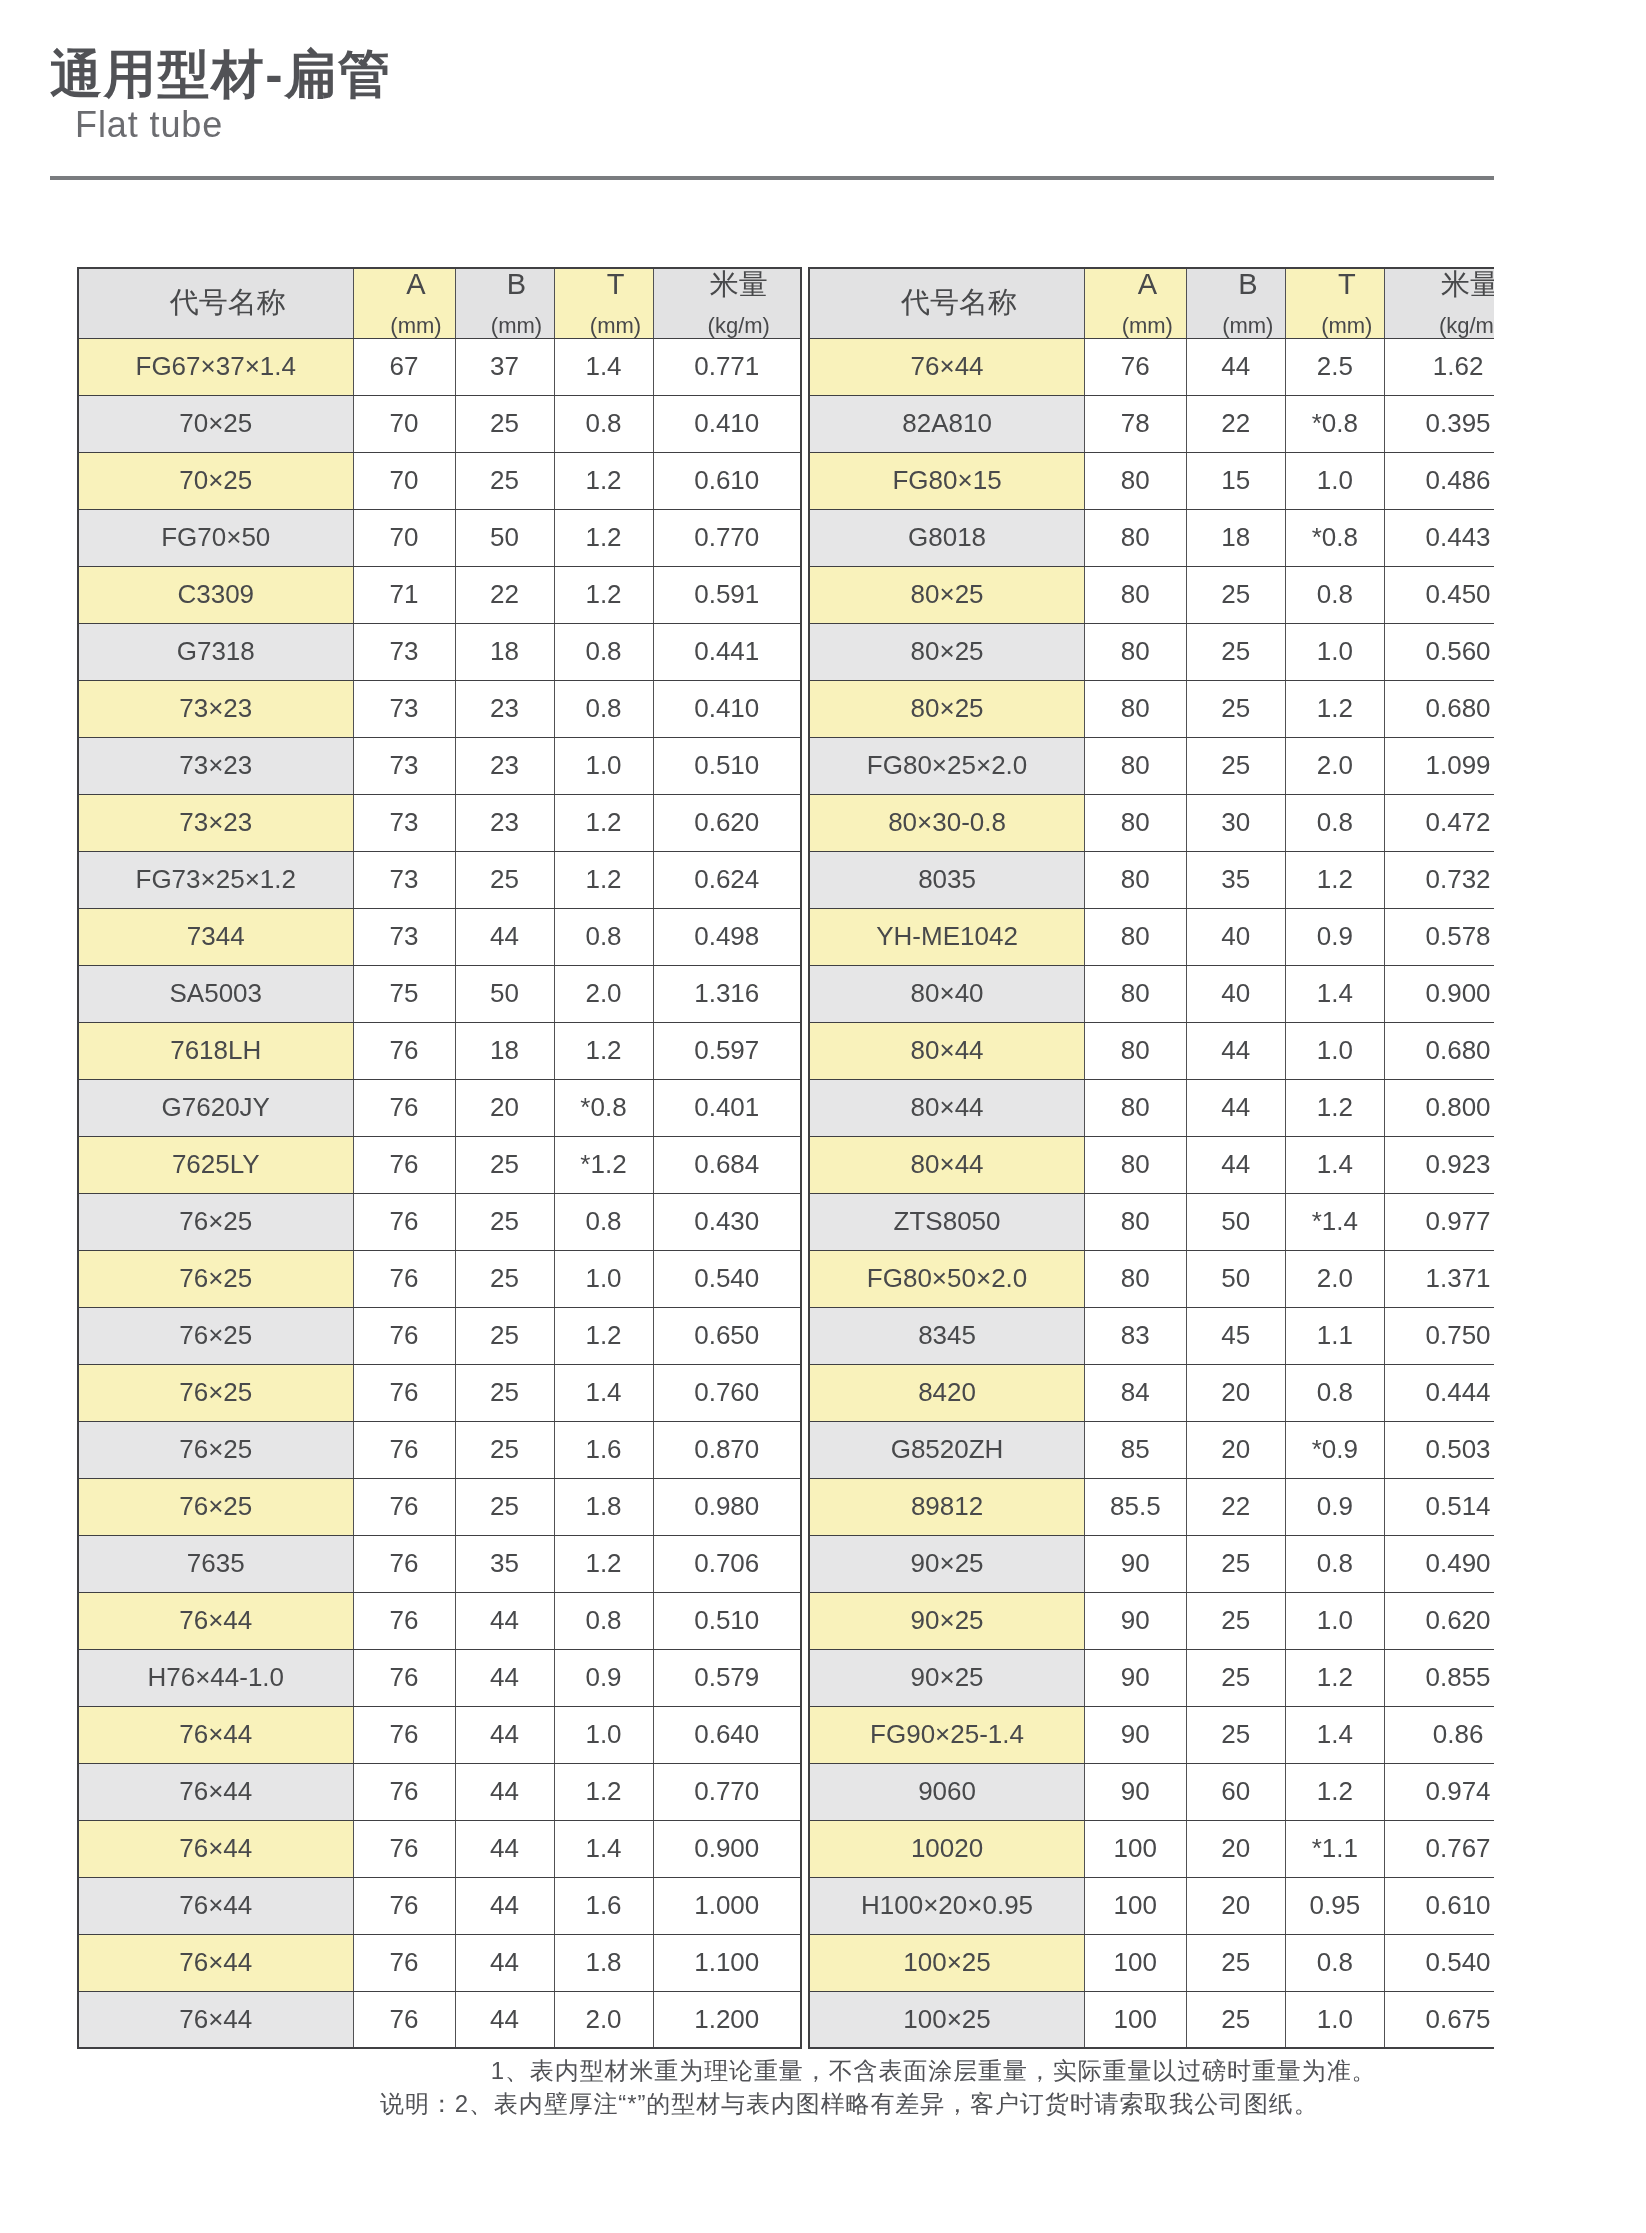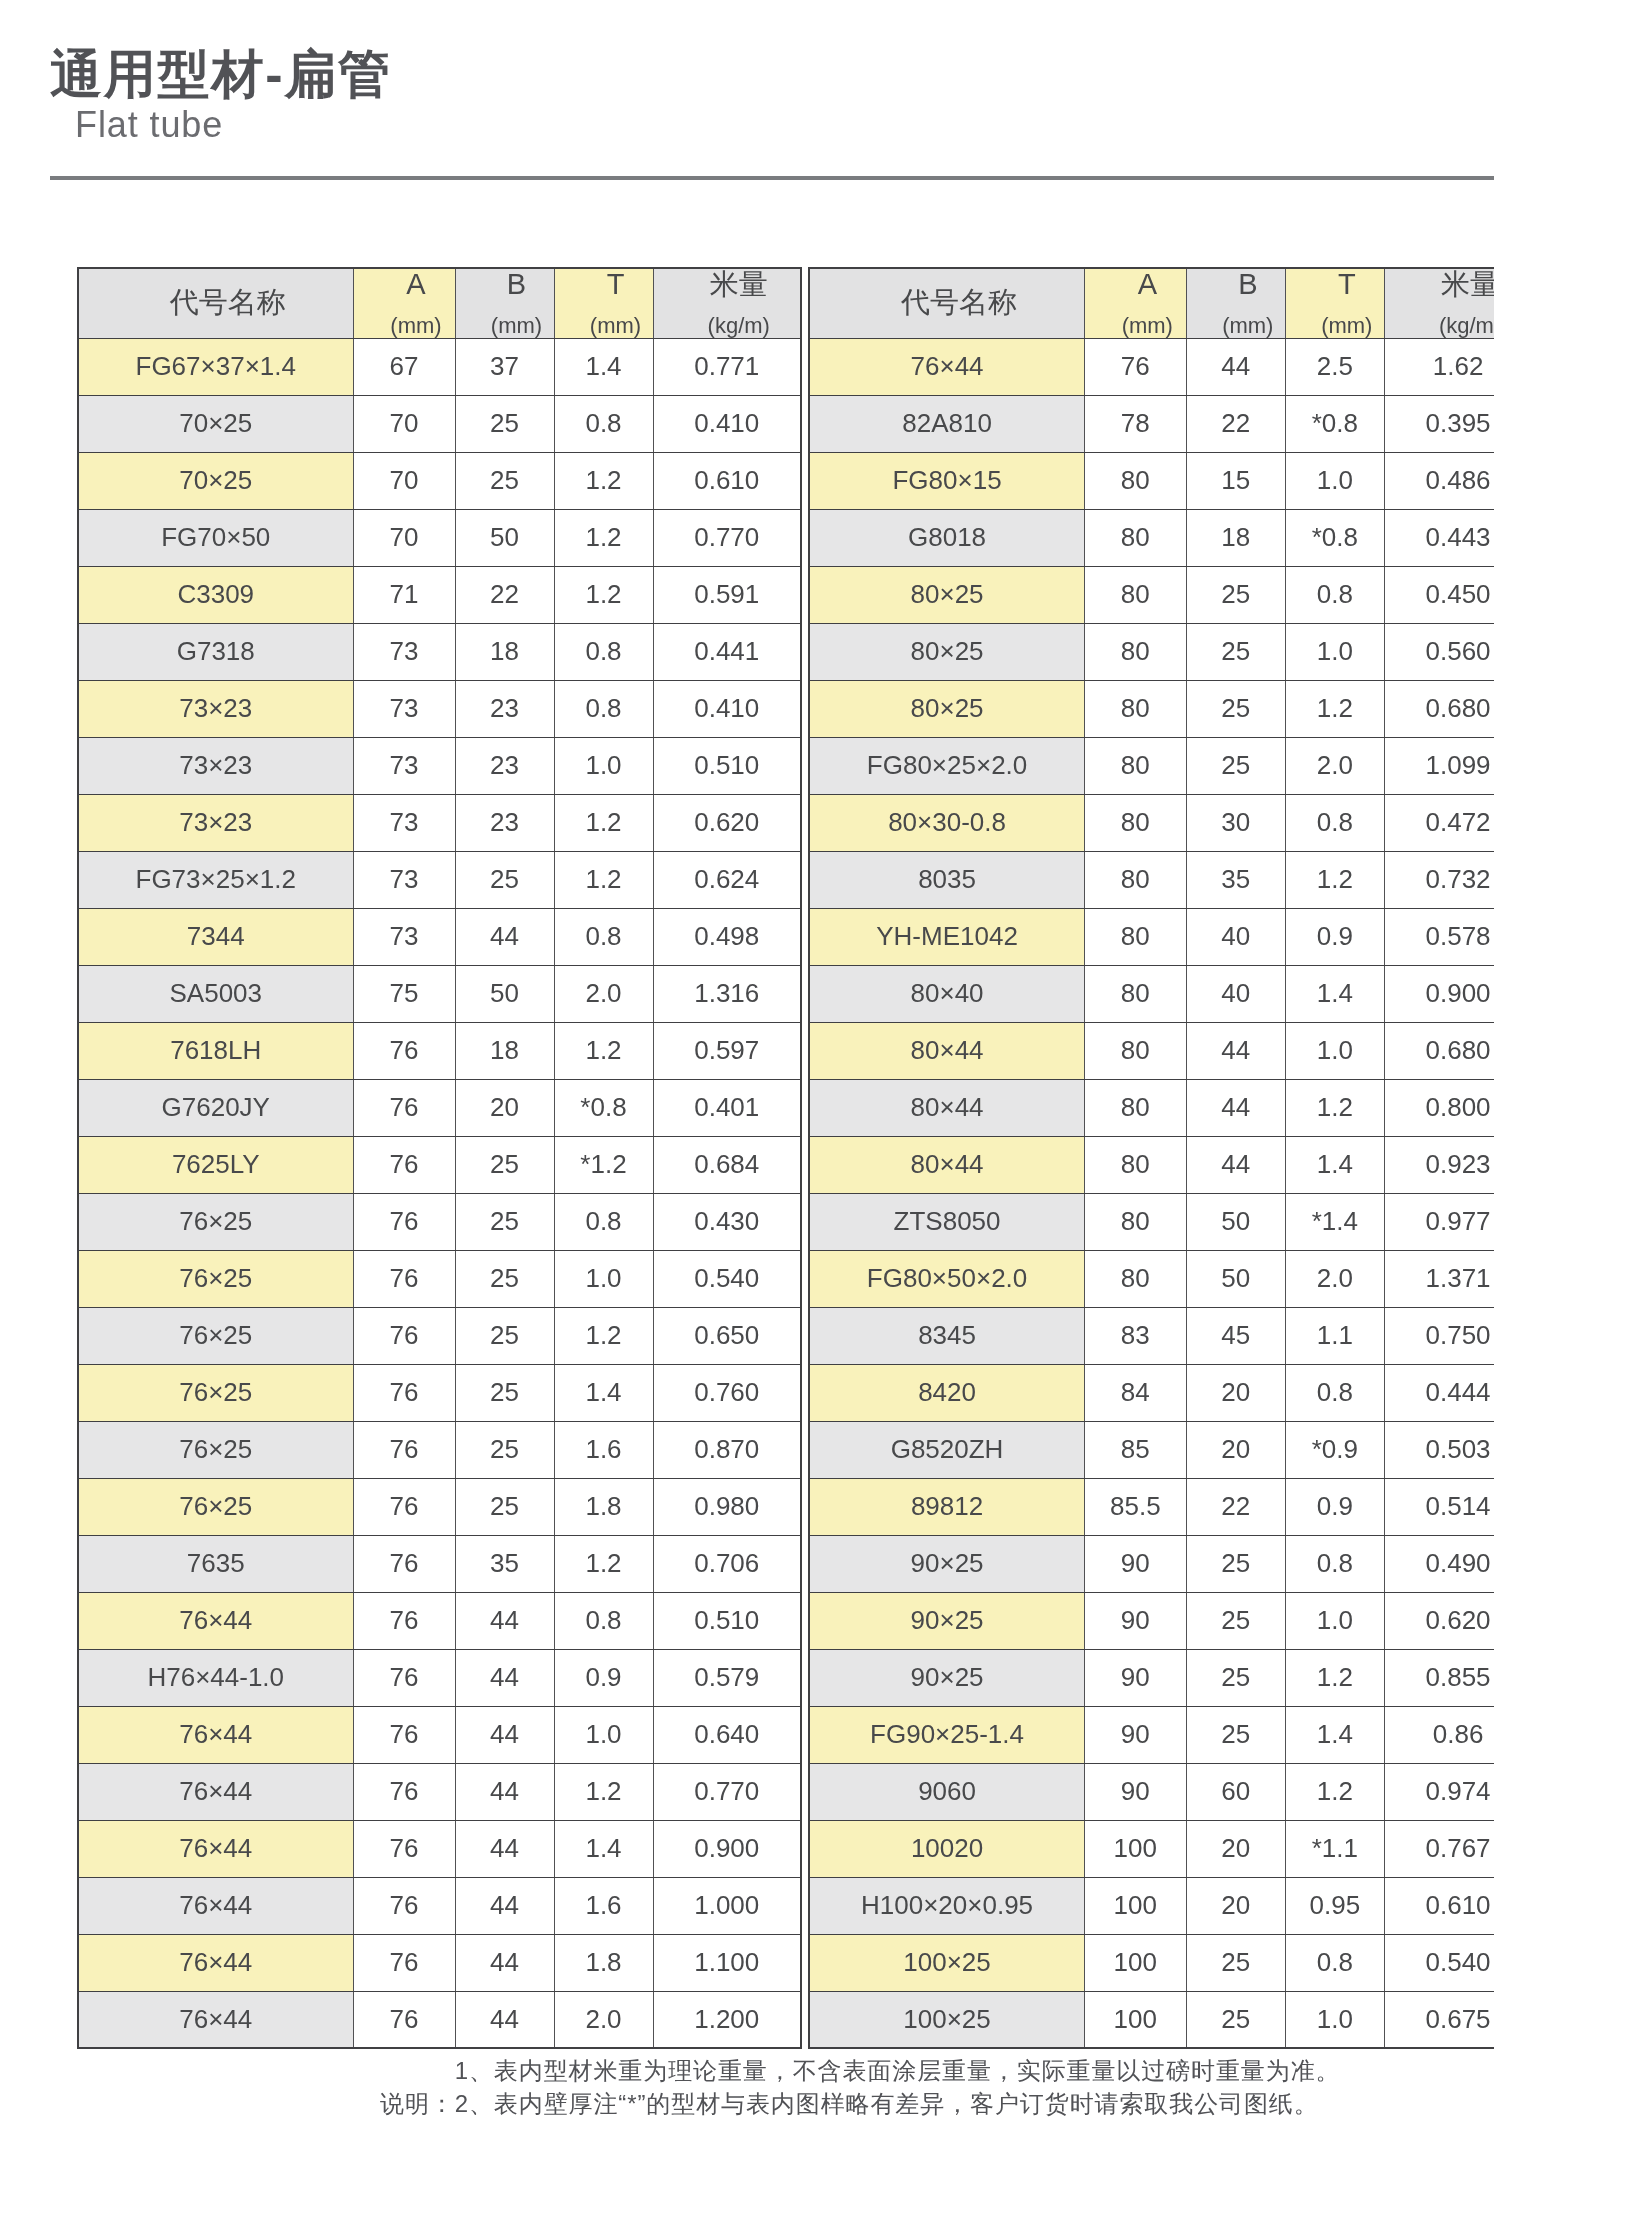--- a/index.html
+++ b/index.html
@@ -576,19 +576,19 @@
     <td class="c-kg">0.675</td>
   </tr>
         </tbody>
     </table>
 
   </div>
 
   <div class="notes">
     <span class="notes-label">说明：</span>
     <span class="notes-lines">
-      <span style="display:block;">1、表内型材米重为理论重量，不含表面涂层重量，实际重量以过磅时重量为准。</span>
+      <span style="display:block;margin-left:36px;">1、表内型材米重为理论重量，不含表面涂层重量，实际重量以过磅时重量为准。</span>
       <span style="display:block;">2、表内壁厚注“*”的型材与表内图样略有差异，客户订货时请索取我公司图纸。</span>
     </span>
   </div>
 
 </div>
 
 
 </body></html>

